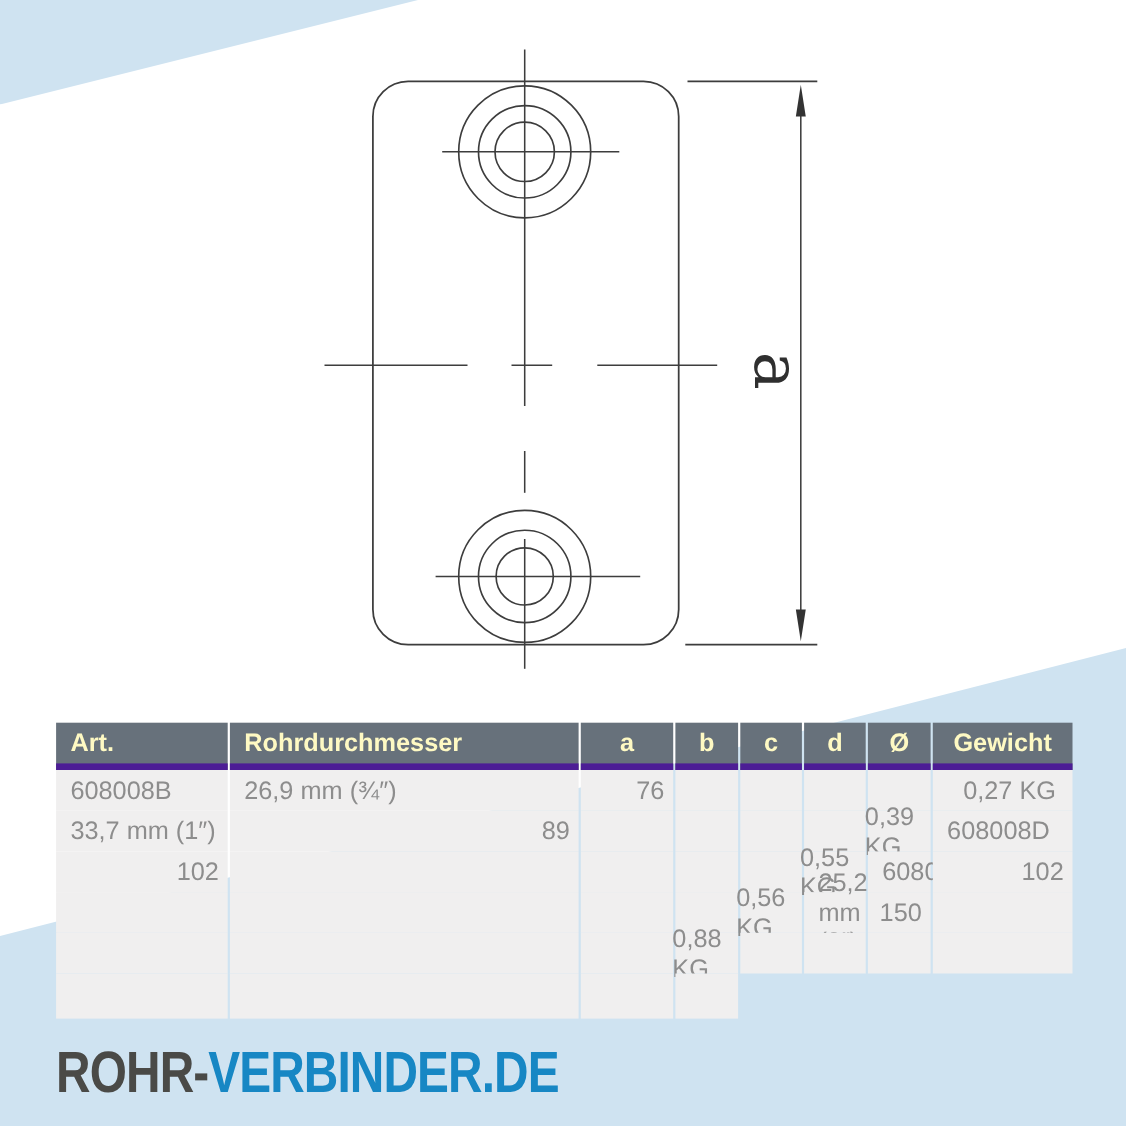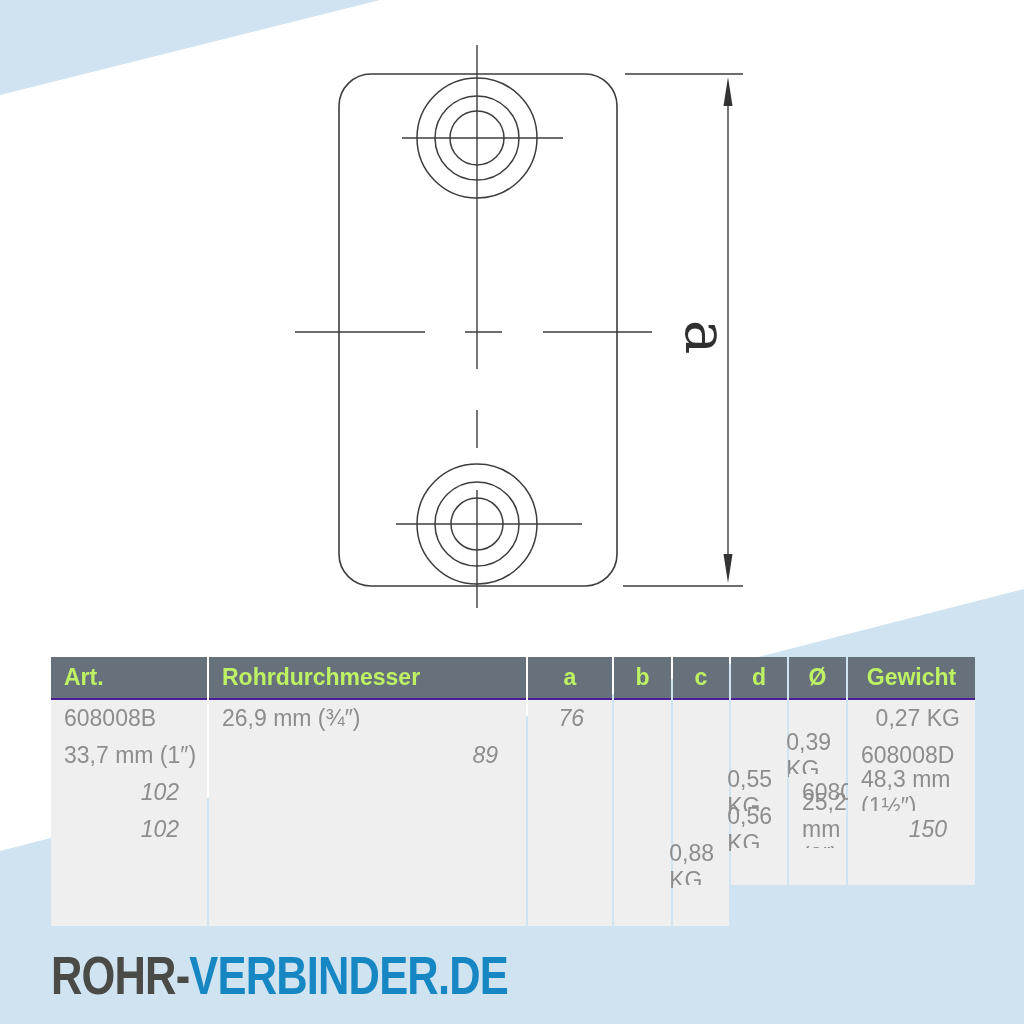--- a/index.html
+++ b/index.html
@@ -19,31 +19,31 @@
   .spec-table{
     position:absolute;left:51px;top:657px;width:924px;z-index:2;
     display:grid;
     grid-template-columns:156px 317px 84px 57px 56px 56px 57px 127px;
     grid-template-rows:43px 37px 37px 37px 37px 37px 41px;
     column-gap:2px;row-gap:0;
     background:transparent;
     font-size:23px;
   }
   .th{
-    background:#67717b;color:#bef264;font-weight:700;
+    background:#67717b;color:#fef9c3;font-weight:700;
     display:flex;align-items:center;
-    border-bottom:2px solid #4c1d95;box-sizing:border-box;
+    border-bottom:6px solid #4c1d95;box-sizing:border-box;
   }
   .td{
     background:#f0efef;color:#8d8d8d;
     display:flex;align-items:center;box-sizing:border-box;
   }
   .al{justify-content:flex-start;padding-left:13px;}
   .ac{justify-content:center;}
-  .ar{justify-content:flex-end;padding-right:28px;font-style:italic;}
+  .ar{justify-content:flex-end;padding-right:8px;}
   .arw{justify-content:flex-end;padding-right:15px;}
 
   
   .logo{
     position:absolute;left:51px;top:945px;z-index:2;
     font-size:53px;font-weight:700;letter-spacing:-1px;white-space:nowrap;
     transform:scaleX(0.82);transform-origin:left top;
   }
   .logo-dark{color:#4a4a47;}
   .logo-blue{color:#1787c4;}
@@ -130,21 +130,20 @@
 
   <div class="td al">608008D</div>
   <div class="td ar">102</div>
   <div class="td ac"></div>
   <div class="td ac"></div>
   <div class="td ac"></div>
   <div class="td ac"></div>
   <div class="td arw">0,55 KG</div>
 
   <div class="td al">608008E</div>
-  <div class="td al">48,3 mm (1½″)</div>
   <div class="td ar">102</div>
   <div class="td ac"></div>
   <div class="td ac"></div>
   <div class="td ac"></div>
   <div class="td ac"></div>
   <div class="td arw">0,56 KG</div>
 
   <div class="td al">25,2 mm (2″)</div>
   <div class="td ar">150</div>
   <div class="td ac"></div>

